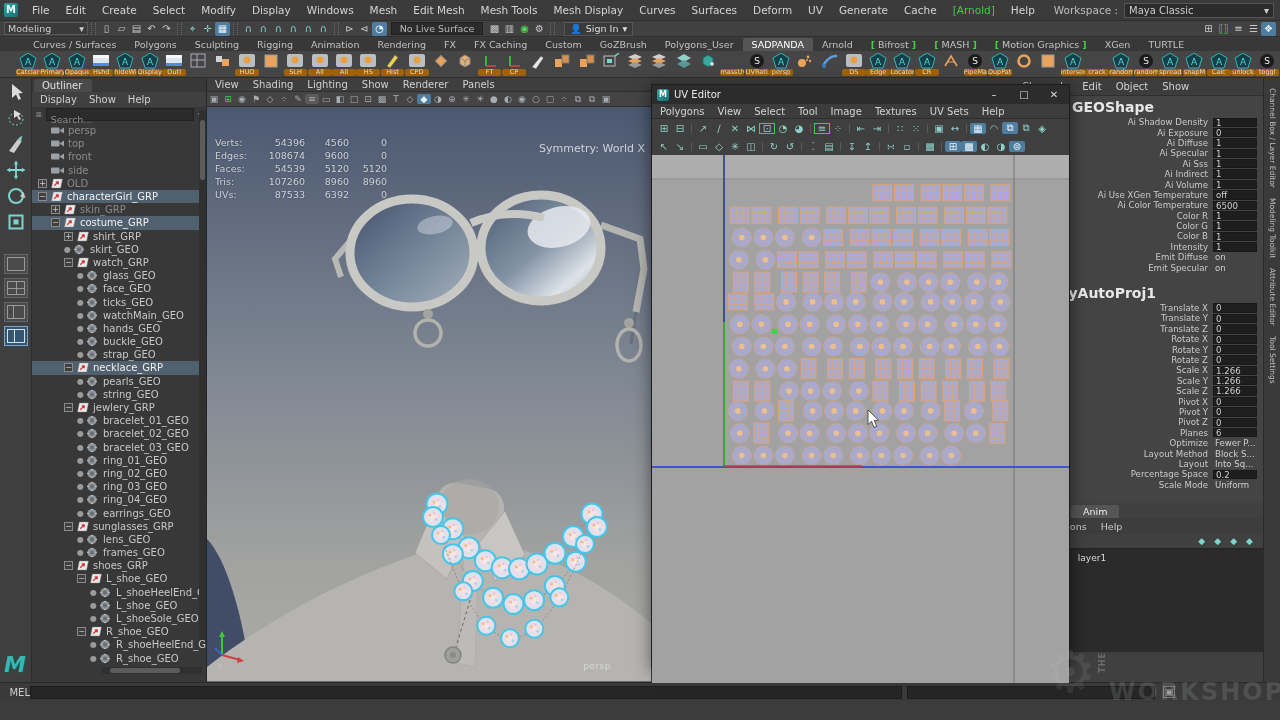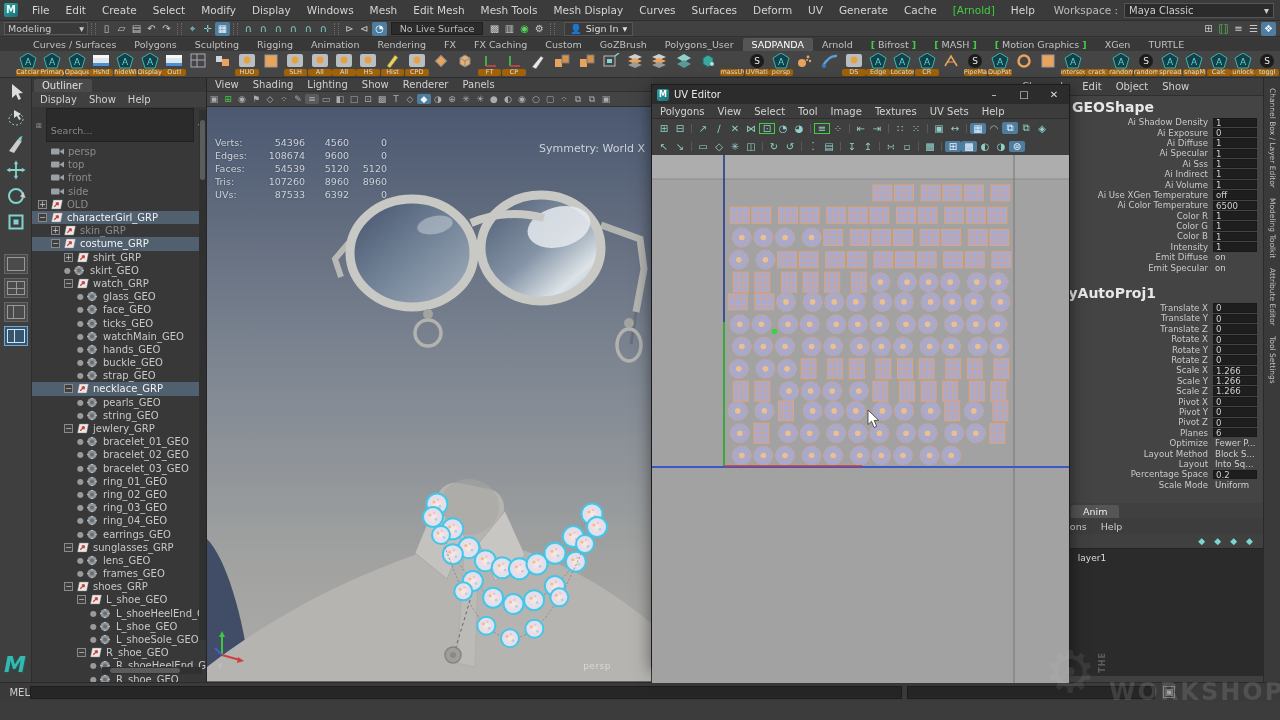--- a/index.html
+++ b/index.html
@@ -41,21 +41,21 @@
   #toolbox { left:0; top:78px; width:32px; height:604px; background:#3f3f3f; border-right:1px solid #2d2d2d; }
   .tool { width:24px; height:24px; margin:2px auto; display:flex; align-items:center; justify-content:center; border-radius:2px; }
   .layoutbtn { width:24px; height:20px; margin:4px auto; border:1px solid #666; background:#4a4a4a; position:relative; }
   .layoutbtn.active { background:#35556e; border:1px solid #6fa8d0; }
   #maya-logo { left:4px; top:652px; font-size:22px; font-weight:bold; font-style:italic; color:#35b8b0; text-shadow:1px 1px 0 #1a5a58; }
 
   #outliner { left:32px; top:78px; width:175px; height:604px; background:#383838; border-right:1px solid #262626; font-size:10px; }
   #outliner-tab { background:#4a4a4a; display:inline-block; padding:1px 10px 1px 8px; font-size:10px; color:#e0e0e0; border-radius:3px 3px 0 0; margin:1px 0 0 2px; }
   #outliner-menus { display:flex; gap:12px; padding:2px 8px; color:#cfcfcf; background:#404040; }
   #outliner-search { display:flex; align-items:center; gap:4px; padding:1px 4px; }
-  #outliner-search .field { flex:1; background:#2b2b2b; border:1px solid #222; color:#8a8a8a; font-size:9.5px; padding:16px 4px; height:13px; line-height:12px; }
+  #outliner-search .field { flex:1; background:#2b2b2b; border:1px solid #222; color:#8a8a8a; font-size:9.5px; padding:5px 4px; height:13px; line-height:12px; }
   #otree { position:relative; height:541px; overflow:hidden; margin-top:2px; }
   .orow { display:flex; align-items:center; height:13.2px; white-space:nowrap; color:#c8c8c8; }
   .orow.dim { color:#8b8b8b; }
   .orow.selected { background:#50606f; color:#f0f0f0; }
   .expbox { display:inline-block; width:9px; height:9px; border:1px solid #8a8a8a; color:#ccc; font-size:8px; line-height:7px; text-align:center; margin-right:3px; background:#3f3f3f; flex:none; }
   .expdot { display:inline-block; width:5px; text-align:center; color:#9a9a9a; margin-right:4px; flex:none; font-size:8px; }
   .oicon { width:14px; height:11px; margin-right:3px; flex:none; }
   #oscroll-v { right:0px; top:32px; width:7px; height:530px; background:#303030; }
   #oscroll-h { left:70px; bottom:8px; width:100px; height:7px; background:#303030; }
   .thumb { background:#5c5c5c; border-radius:3px; }
@@ -84,21 +84,21 @@
   .cbrow { display:flex; align-items:center; height:10.4px; }
   .cbrow .lbl { flex:1; text-align:right; color:#c9c9c9; padding-right:5px; font-size:8.6px; }
   .cbrow .val { width:44px; color:#cfcfcf; font-size:8.6px; padding-left:2px; }
   .cbrow .val.boxed { background:#1e1e1e; border:1px solid #191919; height:9.4px; line-height:8.5px; }
   #layer-editor { position:absolute; left:0; top:425px; width:223px; height:179px; background:#404040; }
   #le-tabs { display:flex; font-size:9.5px; padding-top:2px; }
   .le-tab { padding:1px 12px; color:#bbb; }
   .le-tab.active { background:#555; color:#eee; border-radius:3px 3px 0 0; }
   #le-menus { display:flex; gap:14px; font-size:9.5px; padding:3px 0 2px 10px; color:#ccc; background:#3d3d3d; }
   #le-icons { display:flex; gap:9px; justify-content:flex-end; padding:2px 10px; color:#7fd4cd; font-size:9px; }
-  #le-list { background:#2b2b2b; height:128px; border-top:1px solid #242424; padding:3px 4px; }
+  #le-list { background:#2b2b2b; height:104px; border-top:1px solid #242424; padding:3px 4px; }
   #le-row { display:flex; gap:6px; align-items:center; color:#ddd; font-size:9px; }
   #le-r { border:1px solid #666; width:11px; height:11px; text-align:center; line-height:10px; }
 
   
   #sidetabs { left:1263px; top:78px; width:17px; height:604px; background:#3a3a3a; border-left:1px solid #2a2a2a; }
   .vtab { writing-mode:vertical-rl; font-size:7.5px; color:#c2c2c2; height:auto; margin:10px 0 0 4px; letter-spacing:0px; white-space:nowrap; overflow:hidden; }
 
   
   #uvwin { left:651px; top:84px; width:419px; height:584px; background:#404040; border:1px solid #1c1c1c; box-shadow:0 4px 16px rgba(0,0,0,.5); z-index:10; }
   #uv-titlebar { height:19px; background:#2c2c2c; display:flex; align-items:center; color:#e8e8e8; font-size:10px; }

